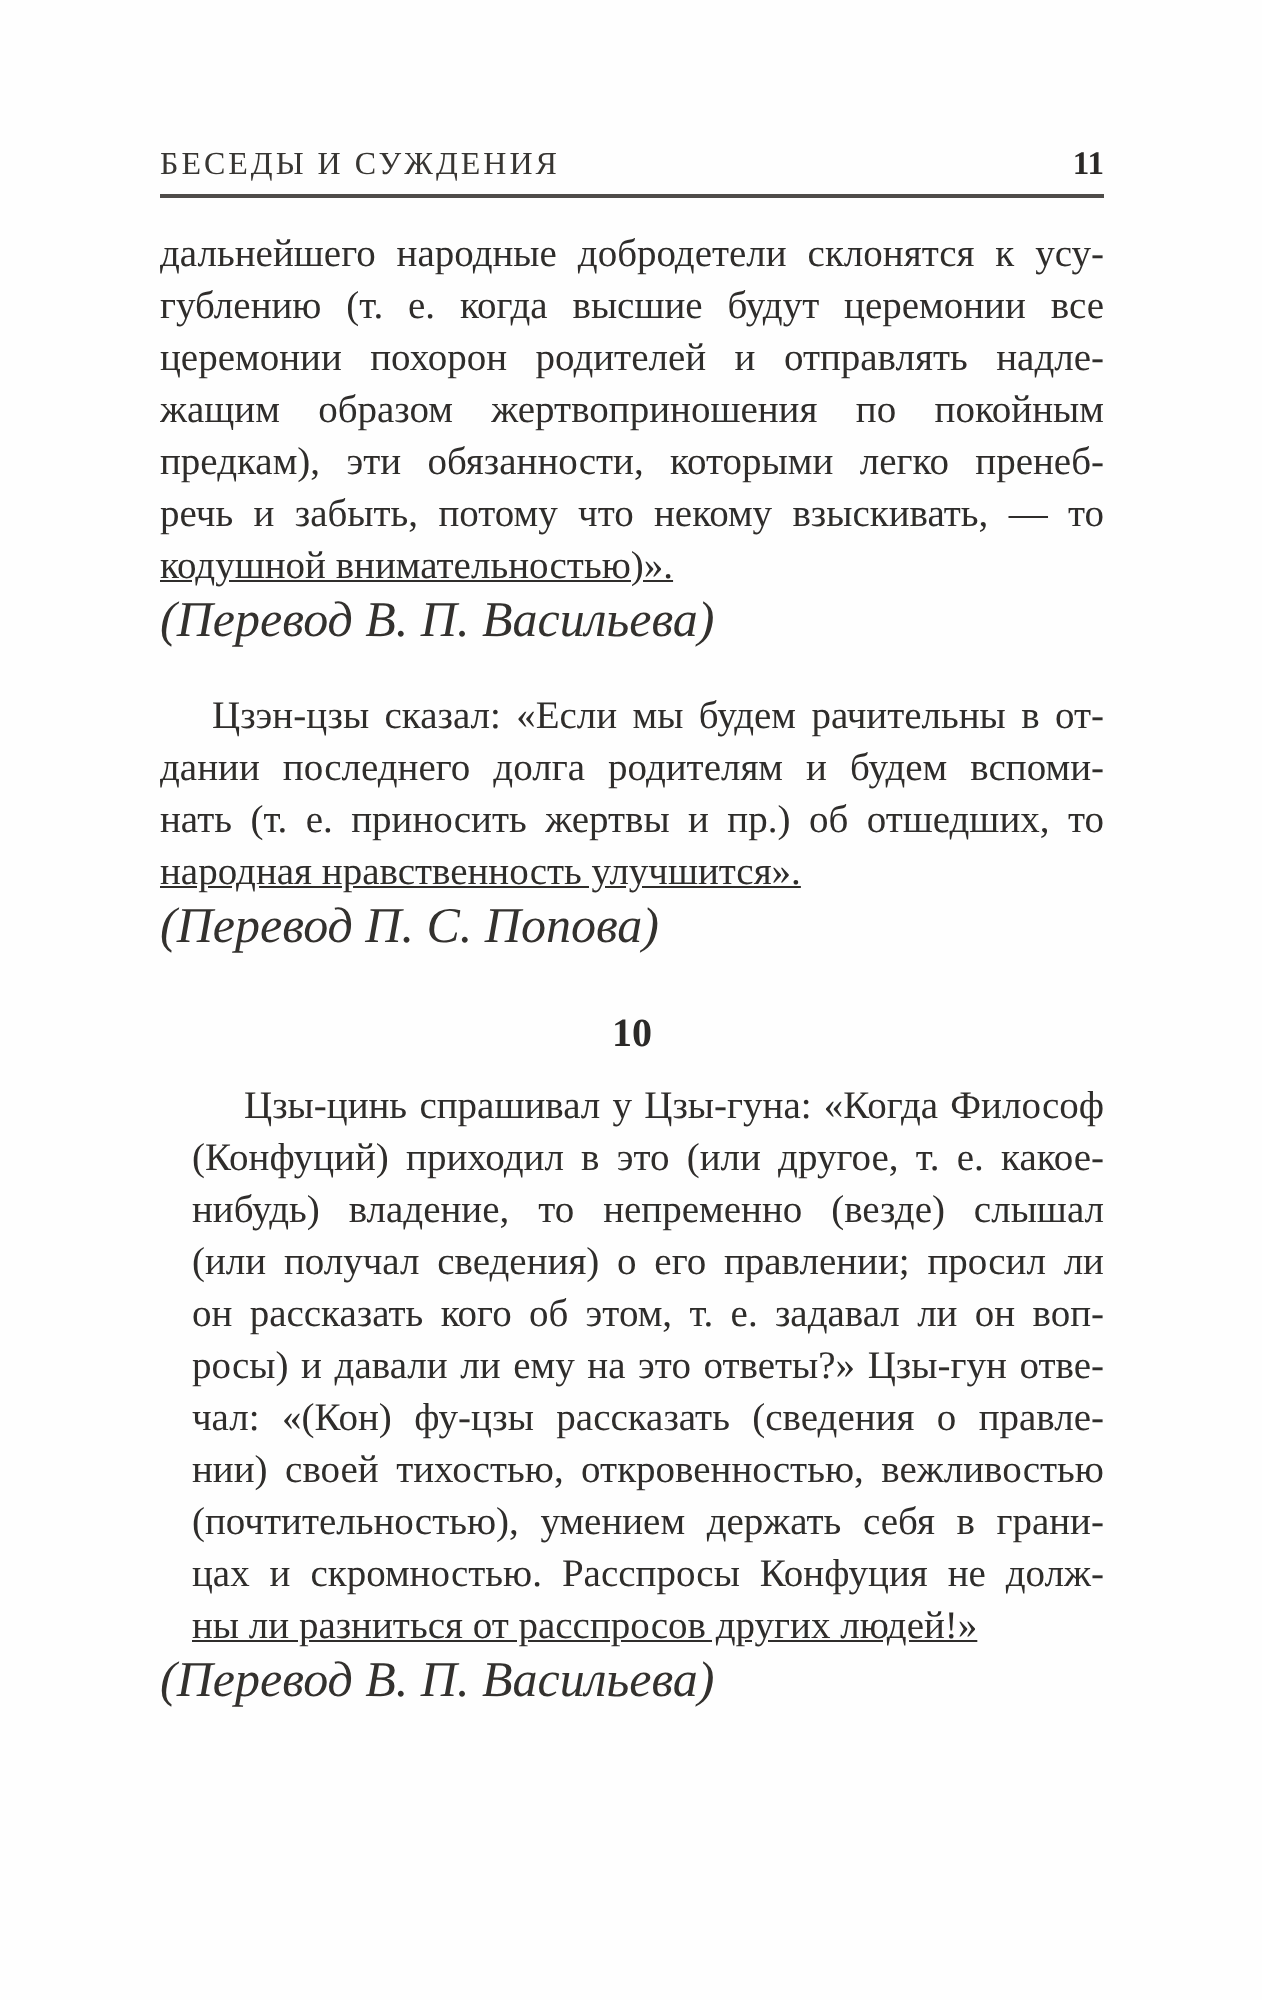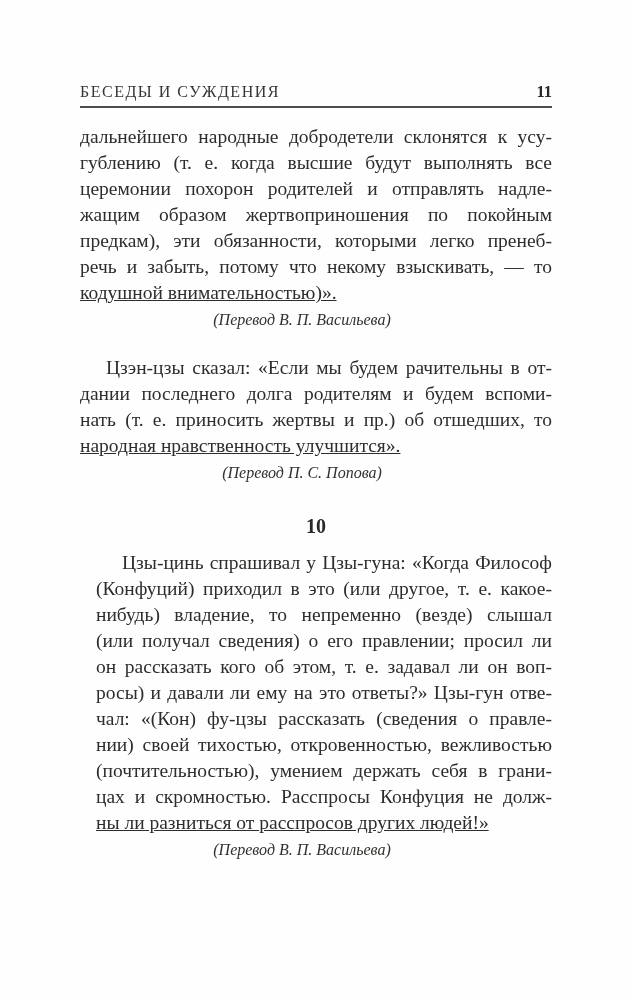--- a/index.html
+++ b/index.html
@@ -12,21 +12,21 @@
     width: 631px;
     height: 1000px;
     background: #fefefe;
     font-family: "Liberation Serif", "DejaVu Serif", serif;
     color: #2f2d2b;
     overflow: hidden;
   }
   .content {
     position: absolute;
     left: 80px;
-    top: 82px;
+    top: 72px;
     width: 472px;
   }
   .running-header {
     display: flex;
     justify-content: space-between;
     align-items: baseline;
     line-height: 20px;
   }
   .rh-title {
     font-size: 16px;
@@ -56,22 +56,22 @@
   .line.last {
     text-align-last: left;
     text-decoration: underline;
   }
   .indent-first .line:first-child {
     text-indent: 26px;
   }
   .credit {
     margin-top: 1px;
     font-style: italic;
-    font-size: 16px;
-    text-align: center;
+    font-size: 25px;
+    text-align: left;
     padding-right: 28px;
     color: #33312e;
   }
   .credit + .paragraph { margin-top: 22px; }
   .credit + .heading { margin-top: 26px; }
   .heading {
     text-align: center;
     font-weight: bold;
     font-size: 20px;
     line-height: 28px;
@@ -85,21 +85,21 @@
 <div class="page">
   <div class="content">
     <div class="running-header">
       <span class="rh-title">БЕСЕДЫ И СУЖДЕНИЯ</span>
       <span class="rh-page">11</span>
     </div>
     <div class="rule"></div>
     <div class="body-text" id="body-text">
         <div class="paragraph">
           <div class="line">дальнейшего народные добродетели склонятся к усу-</div>
-          <div class="line">гублению (т. е. когда высшие будут выполнять все</div>
+          <div class="line">гублению (т. е. когда высшие будут церемонии все</div>
           <div class="line">церемонии похорон родителей и отправлять надле-</div>
           <div class="line">жащим образом жертвоприношения по покойным</div>
           <div class="line">предкам), эти обязанности, которыми легко пренеб-</div>
           <div class="line">речь и забыть, потому что некому взыскивать, — то</div>
           <div class="line last">кодушной внимательностью)».</div>
         </div>
         <div class="credit">(Перевод В. П. Васильева)</div>
         <div class="paragraph indent-first">
           <div class="line">Цзэн-цзы сказал: «Если мы будем рачительны в от-</div>
           <div class="line">дании последнего долга родителям и будем вспоми-</div>

